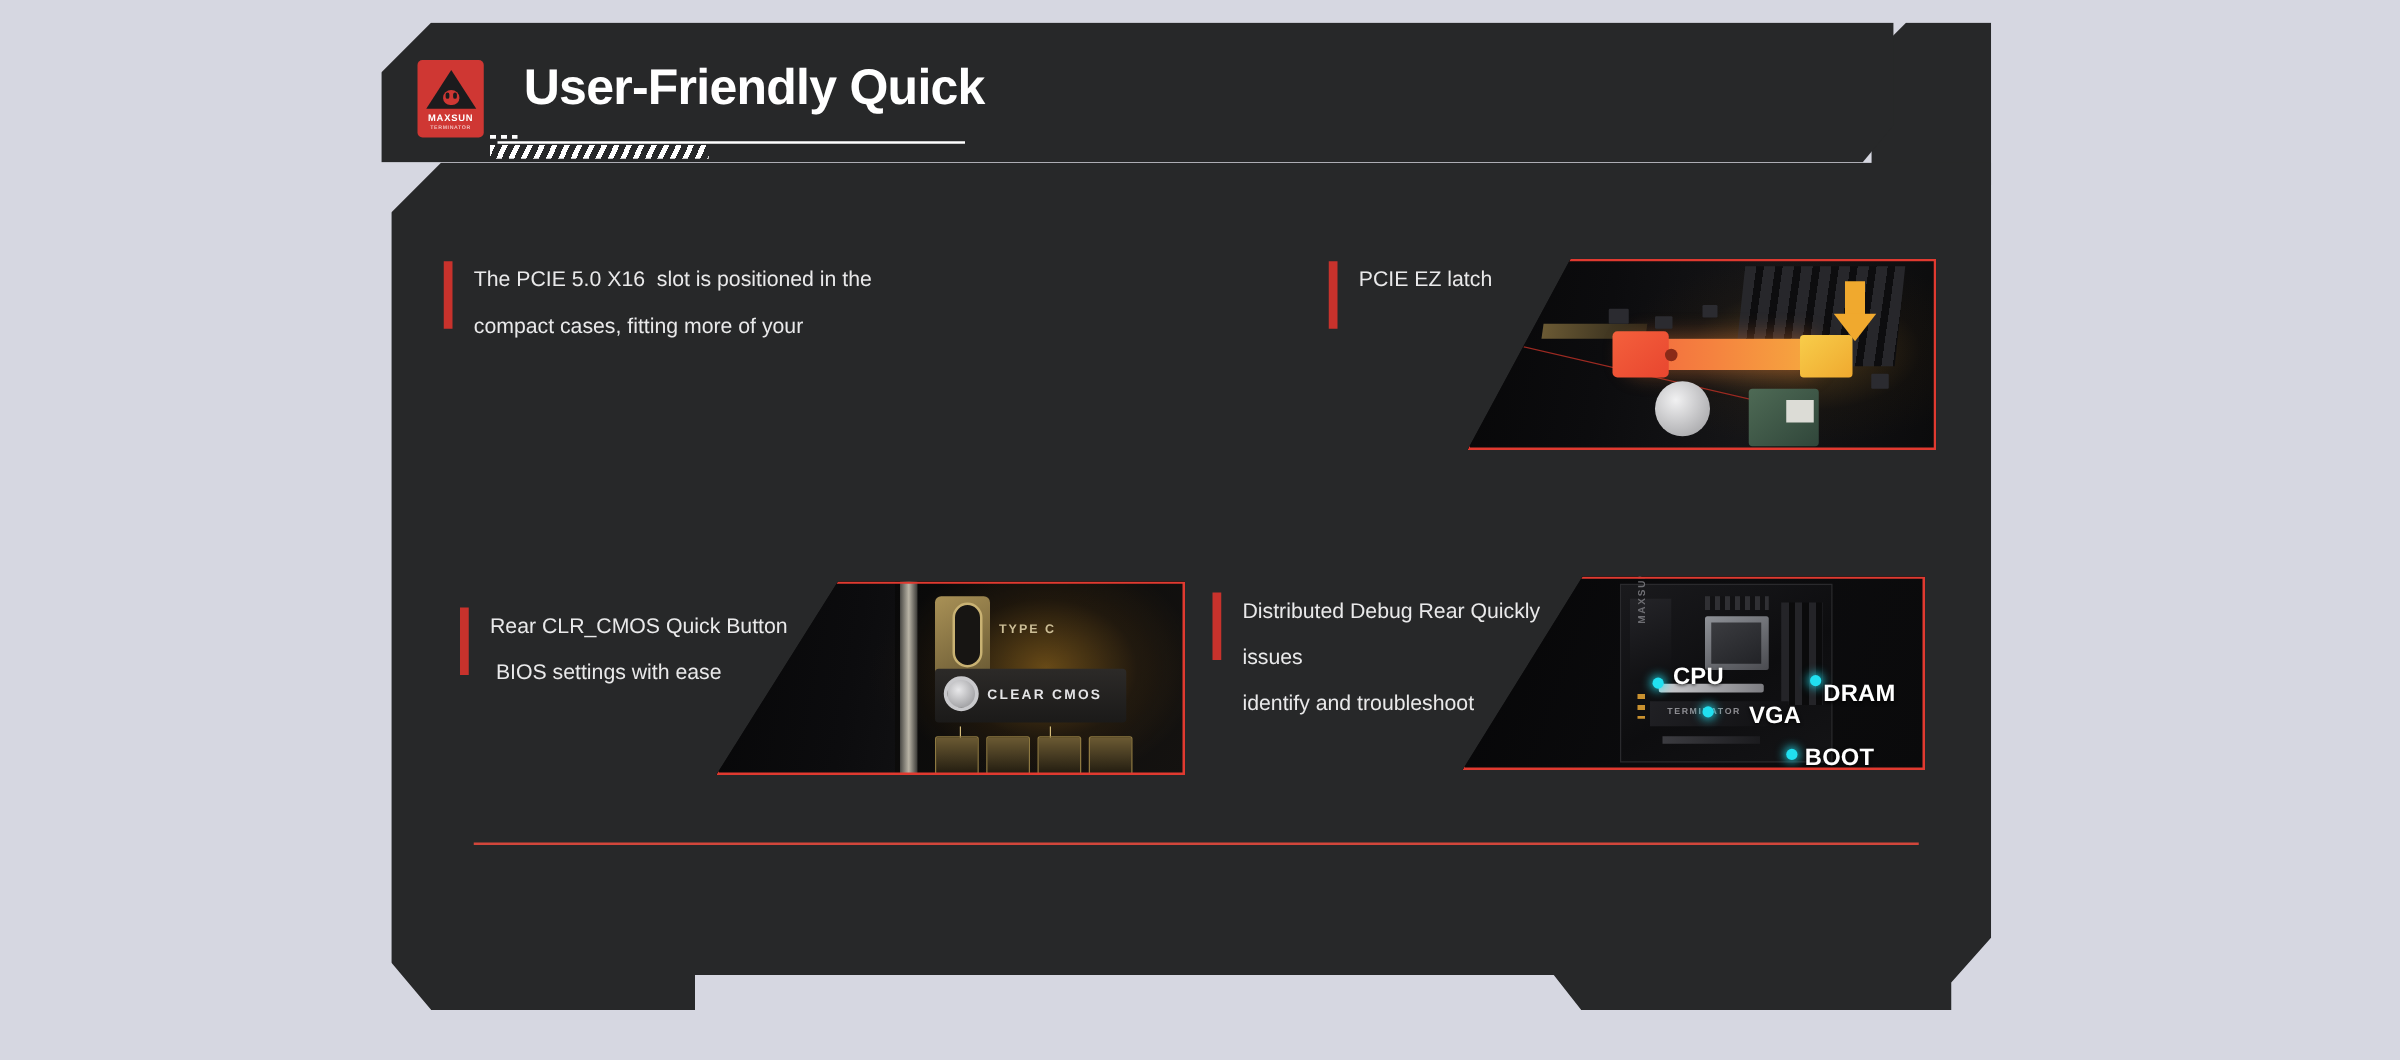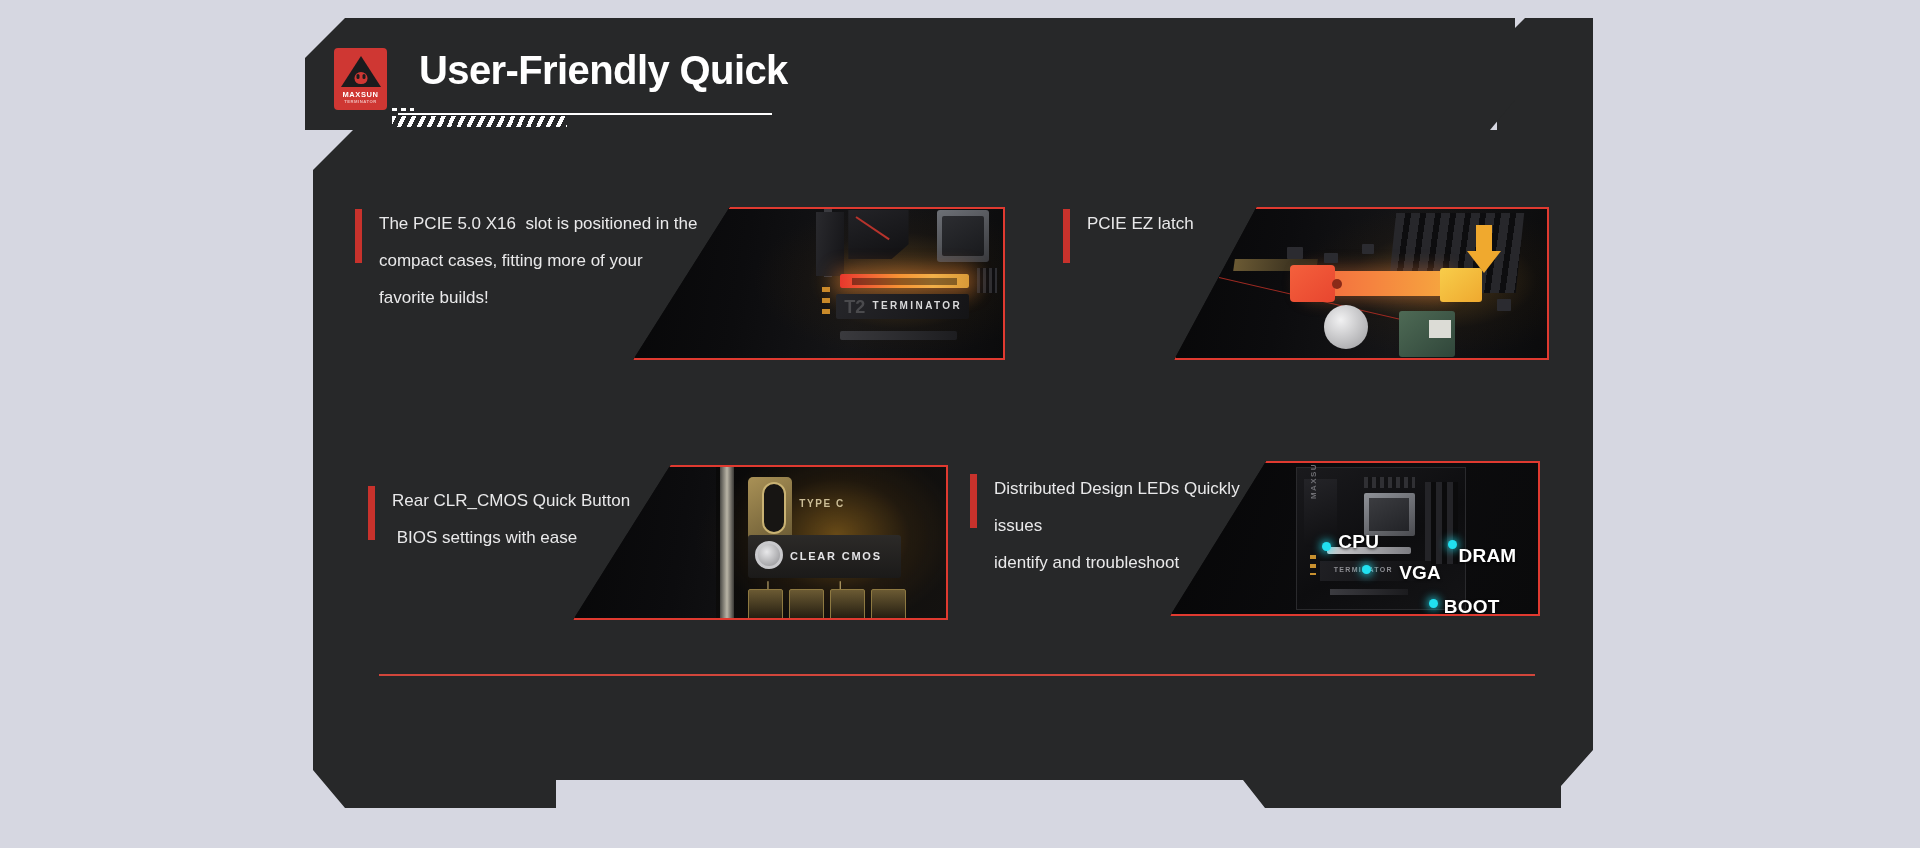--- a/index.html
+++ b/index.html
@@ -391,45 +391,23 @@
   <div class="header-hatch"></div>
 
   <div class="main-panel"></div>
   <div class="divider-red"></div>
 
   <div class="feature-text" style="left:355px; top:205px; width:360px;">
     <div class="accent-bar" style="height:54px;"></div>
     <div class="feature-lines">
       <div>The PCIE 5.0 X16  slot is positioned in the</div>
       <div>compact cases, fitting more of your</div>
-      <div>favorite builds!</div>
-    </div>
-  </div>
-
-  <div class="photo-tile tile-shear-l" style="left:633px; top:207px; width:372px; height:153px;">
-    <div class="pcb"></div>
-    <div class="mb1">
-      <div class="io"></div>
-      <div class="heatsink-top"></div>
-      <div class="shroud"></div>
-      <div class="shroud-stripe"></div>
-      <div class="socket">
-        <div class="socket-in"></div>
-      </div>
-      <div class="vrm"></div>
-      <div class="caps"></div>
-      <div class="pcie-glow"></div>
-      <div class="pcie-inner"></div>
-      <div class="m2"></div>
-      <div class="m2-ghost">T2</div>
-      <div class="m2-label">TERMINATOR</div>
-      <div class="slot-b"></div>
-    </div>
-    <div class="tile-border"></div>
-  </div>
+    </div>
+  </div>
+
 
   <div class="feature-text" style="left:1022px; top:205px; width:300px;padding-left:41px;">
     <div class="accent-bar" style="height:54px;"></div>
     <div class="feature-lines">
       <div>PCIE EZ latch</div>
     </div>
   </div>
 
   <div class="photo-tile tile-shear-both" style="left:1174px; top:207px; width:375px; height:153px;">
     <div class="pcb"></div>
@@ -482,21 +460,21 @@
         <div></div>
         <div></div>
       </div>
     </div>
     <div class="tile-border"></div>
   </div>
 
   <div class="feature-text" style="left:970px; top:470px; width:300px;">
     <div class="accent-bar" style="height:54px;"></div>
     <div class="feature-lines">
-      <div>Distributed Design LEDs Quickly</div>
+      <div>Distributed Debug Rear Quickly</div>
       <div>issues</div>
       <div>identify and troubleshoot</div>
     </div>
   </div>
 
   <div class="photo-tile tile-shear-l" style="left:1170px; top:461px; width:370px; height:155px;">
     <div class="pcb" style="background:linear-gradient(110deg,#060607,#0c0c0e 55%,#0a0a0b);"></div>
     <div class="mb4">
       <div class="ioshroud"></div>
       <div class="brand-v">MAXSUN</div>

